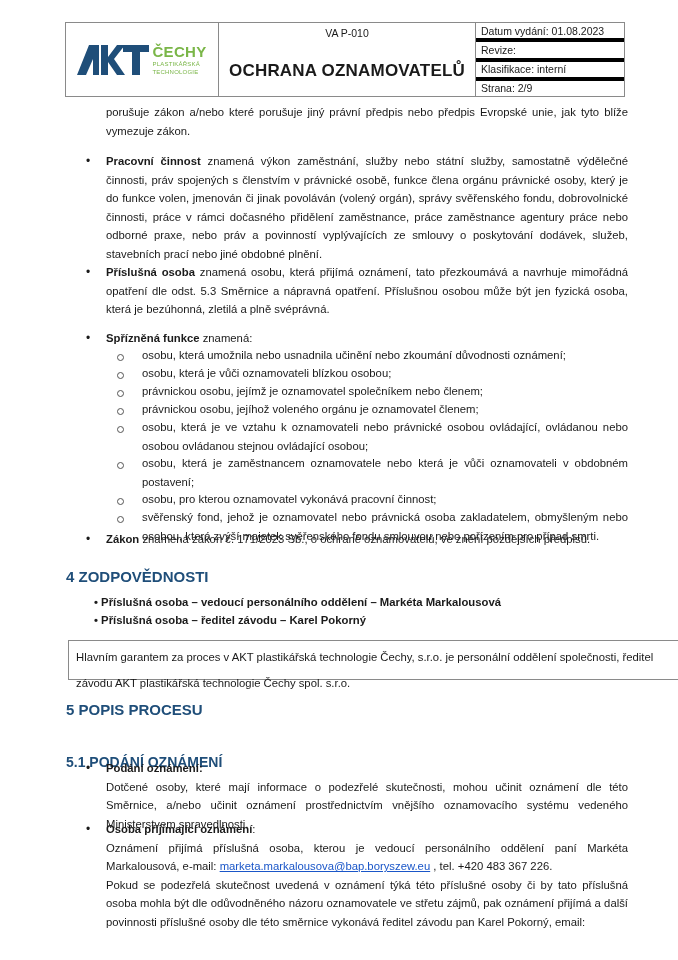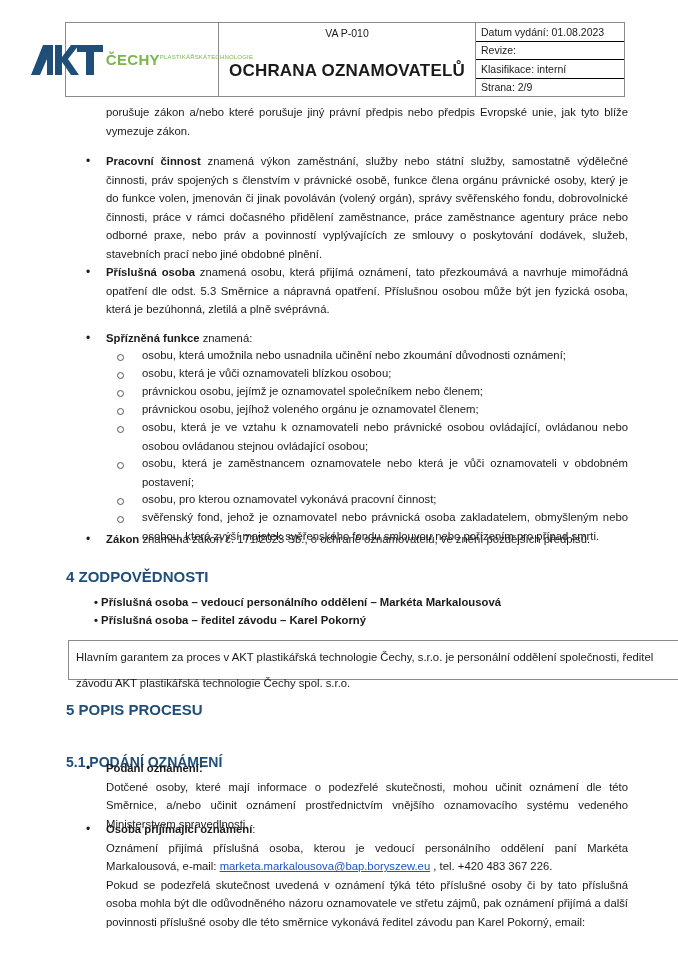--- a/index.html
+++ b/index.html
@@ -10,31 +10,31 @@
   .header {
     position: absolute; left: 65px; top: 22px; width: 560px; height: 75px;
     border: 1px solid #8a8a8a; display: flex; box-sizing: border-box;
   }
   .logo-cell {
     width: 153px; border-right: 1px solid #8a8a8a; display: flex;
     align-items: center; justify-content: center; box-sizing: border-box;
   }
   .logo { display: flex; align-items: center; }
   .logo-akt svg { display: block; }
-  .logo-text { margin-left: 3px; display: flex; flex-direction: row; line-height: 1; }
+  .logo-text { margin-left: 3px; display: flex; flex-direction: column; line-height: 1; }
   .logo-cechy { color: #7ab648; font-weight: bold; font-size: 15px; letter-spacing: 0.3px; }
   .logo-sub { color: #7ab648; font-size: 6px; margin-top: 2px; letter-spacing: 0.2px; }
   .title-cell {
     width: 257px; border-right: 1px solid #8a8a8a; position: relative; box-sizing: border-box;
   }
   .doc-code { position: absolute; top: 4px; left: 0; right: 0; text-align: center; font-size: 10.5px; }
   .doc-title { position: absolute; top: 38px; left: 0; right: 0; text-align: center; font-size: 17px; font-weight: bold; letter-spacing: 0.2px; }
   .meta-cell { flex: 1; display: flex; flex-direction: column; }
   .meta-row {
-    flex: 1; border-bottom: 1px solid #000000; font-size: 10.5px;
+    flex: 1; border-bottom: 4px solid #000000; font-size: 10.5px;
     padding-left: 5px; display: flex; align-items: center;
   }
   .meta-row:last-child { border-bottom: none; }
 
   .content { position: absolute; left: 0; top: 0; width: 678px; }
   .para { position: absolute; font-size: 11.3px; line-height: 18.6px; text-align: justify; }
   .bullet-dot { position: absolute; font-size: 12px; }
   b { font-weight: bold; }
   .circle { position: absolute; width: 5px; height: 5px; border: 1px solid #555; border-radius: 50%; }
   .h1 { position: absolute; color: #1f4e79; font-weight: bold; font-size: 15px; }

